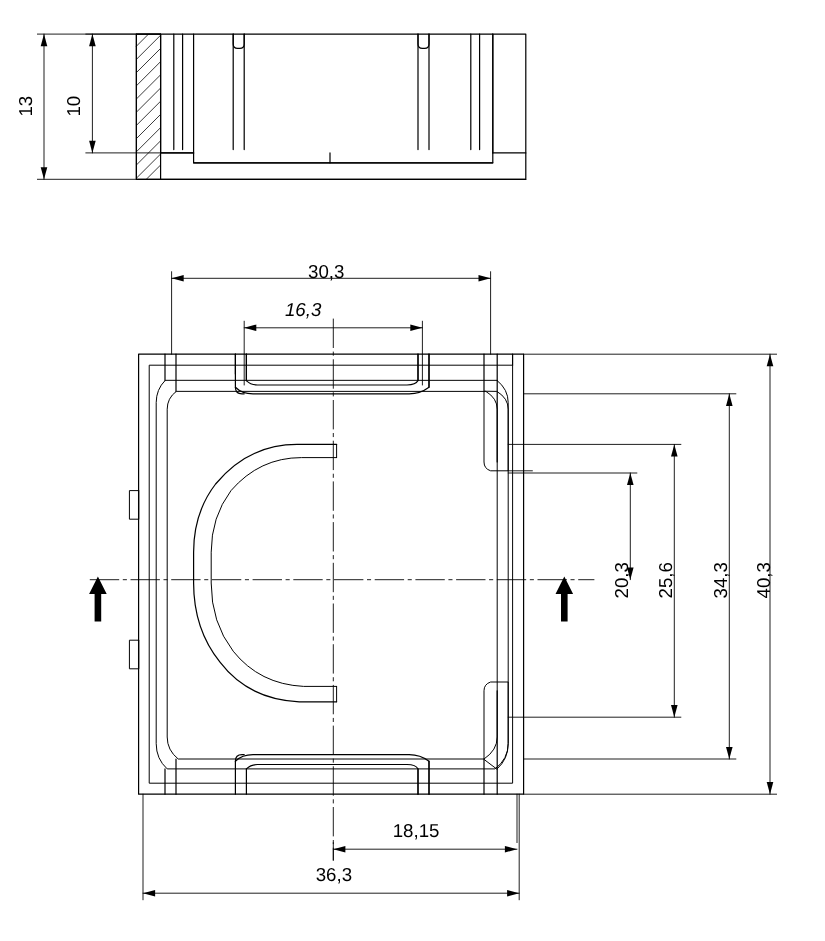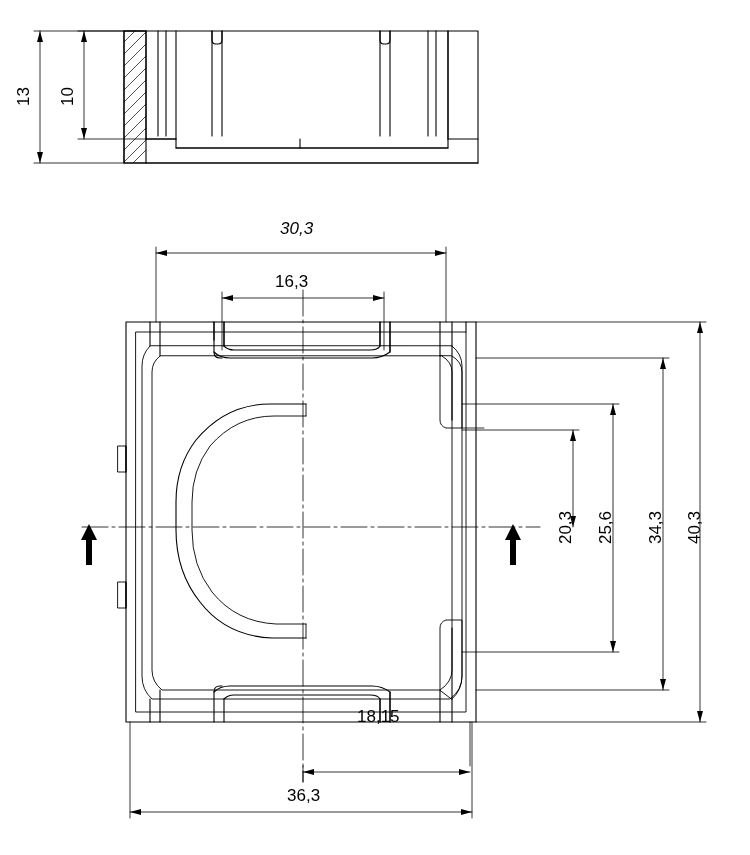--- a/index.html
+++ b/index.html
@@ -243,29 +243,29 @@
         <path d="M700 722 L697 711 L703 711 Z" fill="#000000" stroke="none"></path>
       </g>
 
     </g>
   </svg>
 
   <div class="dimtext rot90" style="left: 14px; top: 88px;">13</div>
 
   <div class="dimtext rot90" style="left: 58px; top: 88px;">10</div>
 
-  <div class="dimtext" style="left: 280px; top: 220px; font-style: italic;">30,3</div>
-
-  <div class="dimtext" style="left: 275px; top: 273px;">16,3</div>
+  <div class="dimtext" style="left: 280px; top: 239px;">30,3</div>
+
+  <div class="dimtext" style="left: 259px; top: 273px; font-style: italic;">16,3</div>
 
   <div class="dimtext rot90" style="left: 549px; top: 519px;">20,3</div>
 
   <div class="dimtext rot90" style="left: 589px; top: 519px;">25,6</div>
 
   <div class="dimtext rot90" style="left: 639px; top: 519px;">34,3</div>
 
   <div class="dimtext rot90" style="left: 678px; top: 519px;">40,3</div>
 
-  <div class="dimtext" style="left: 357px; top: 708px; text-align: center;">18,15</div>
+  <div class="dimtext" style="left: 357px; top: 747px; text-align: center;">18,15</div>
 
   <div class="dimtext" style="left: 275px; top: 787px; margin-left: 12px;">36,3</div>
 
 </div>
 
 </body></html>

